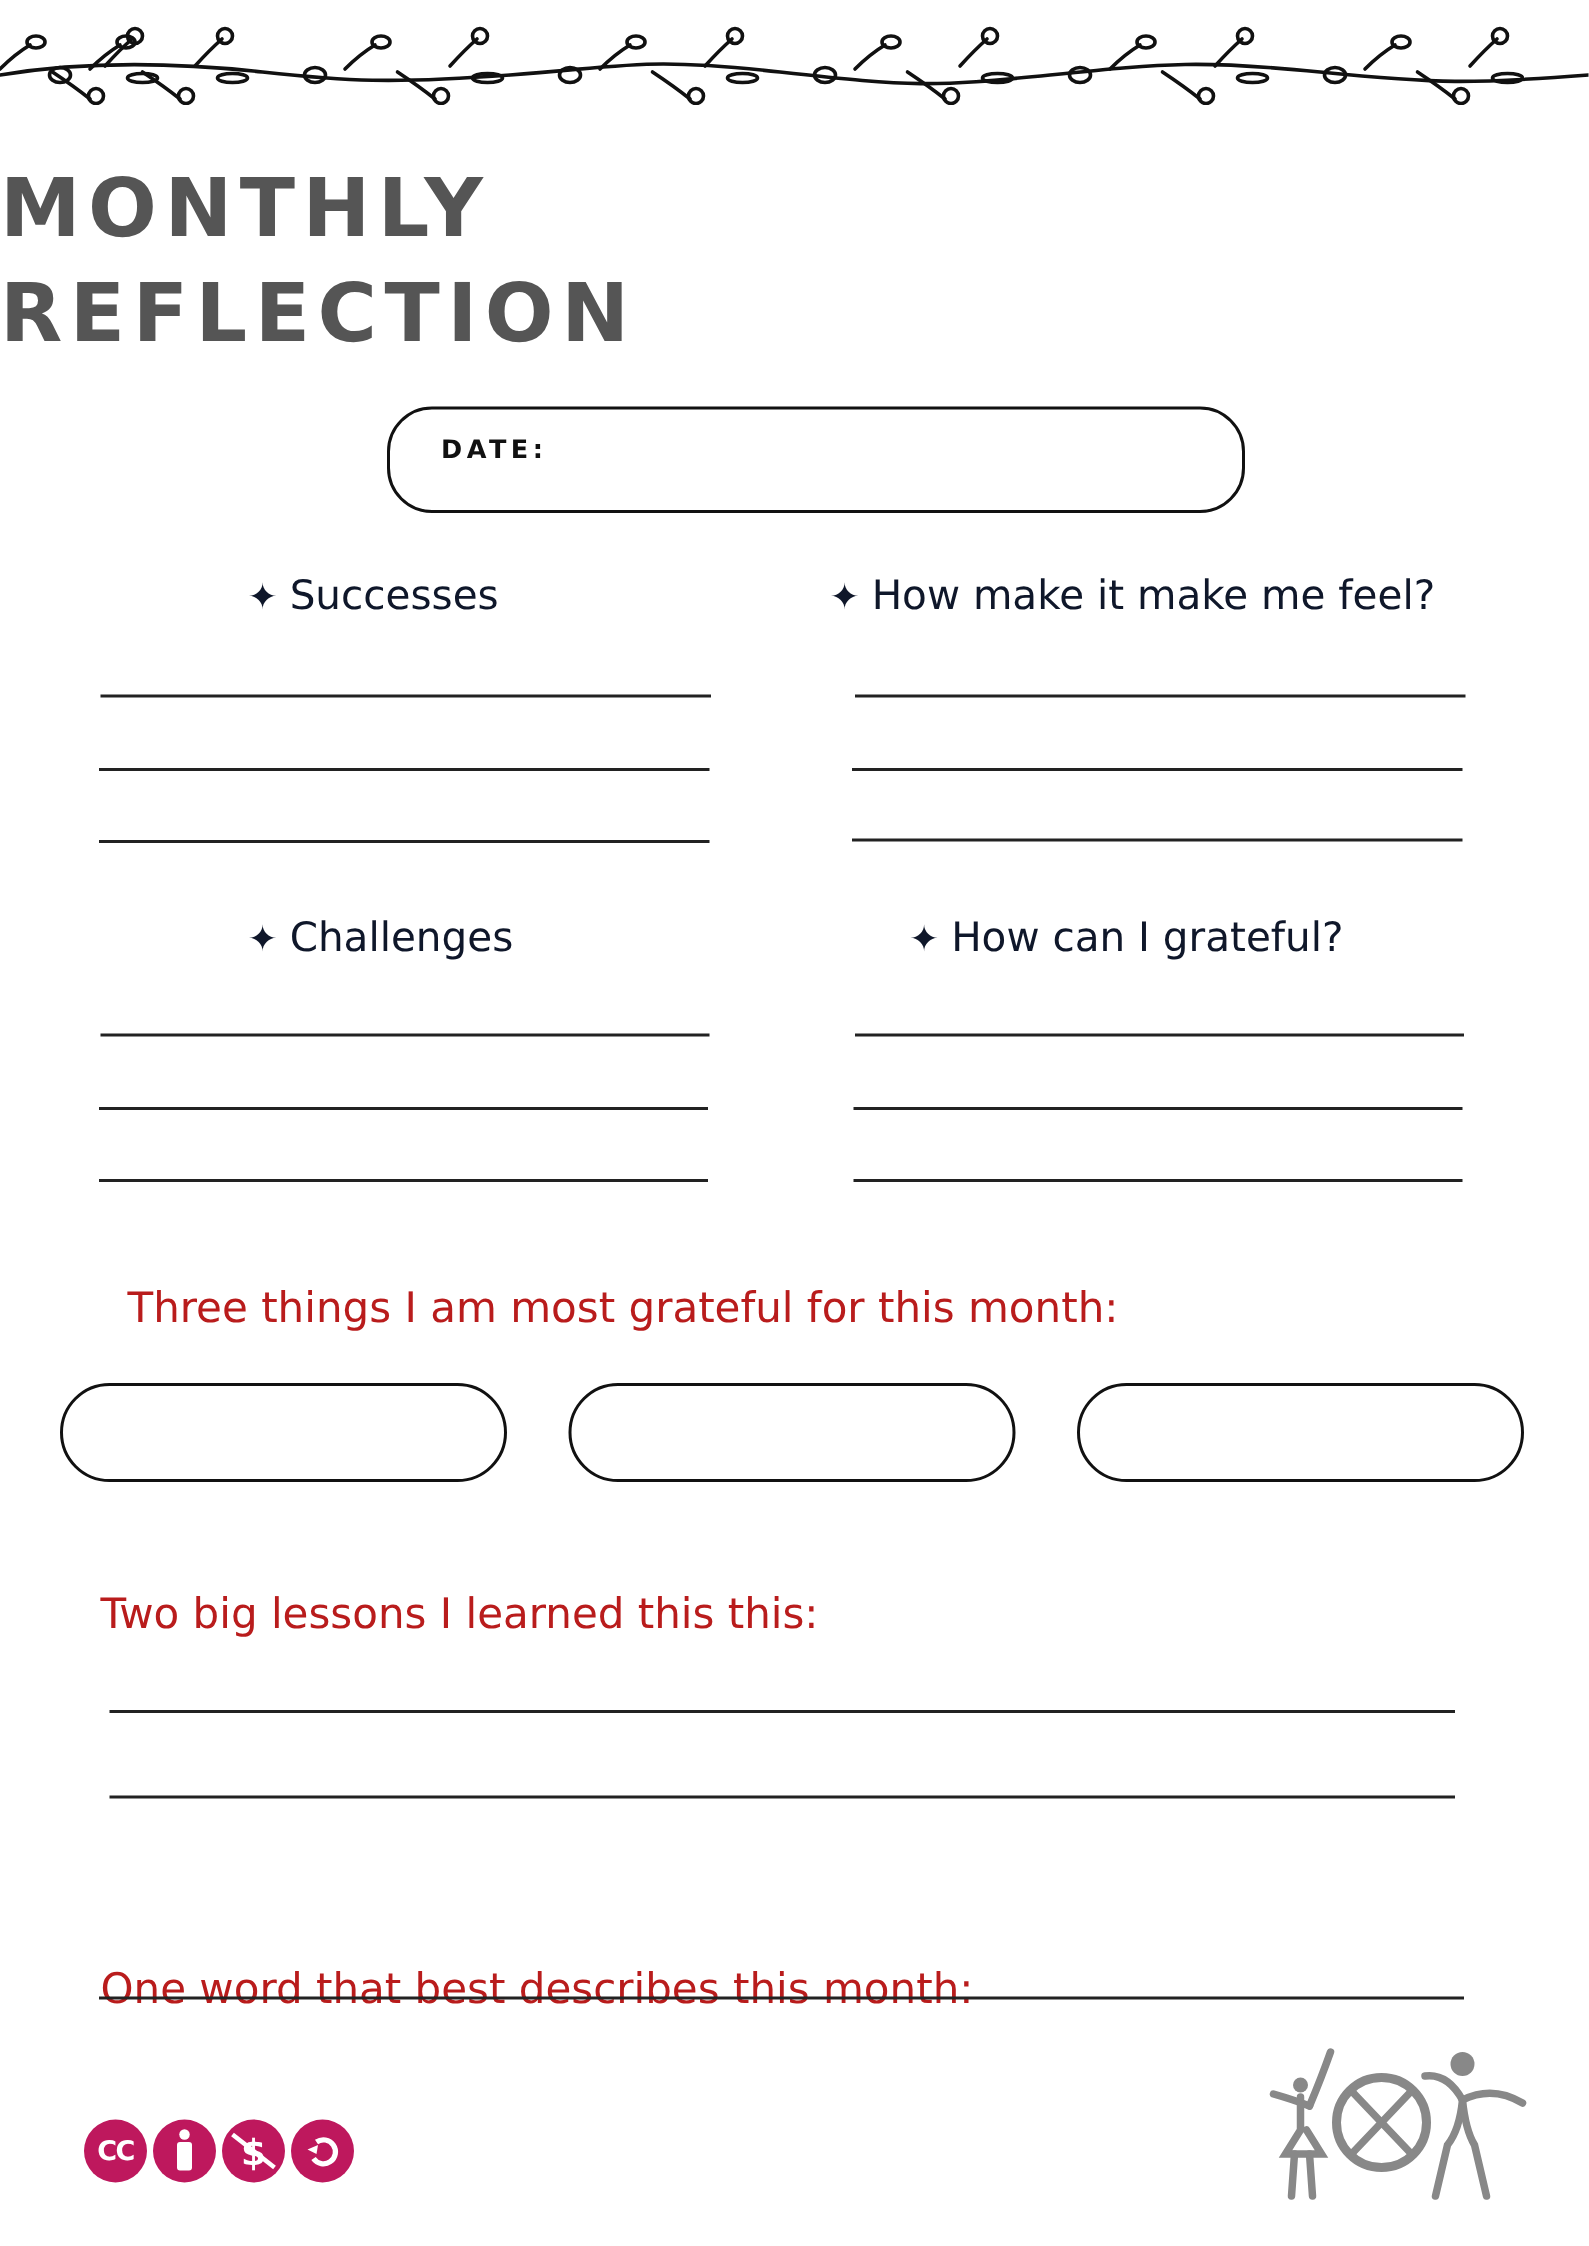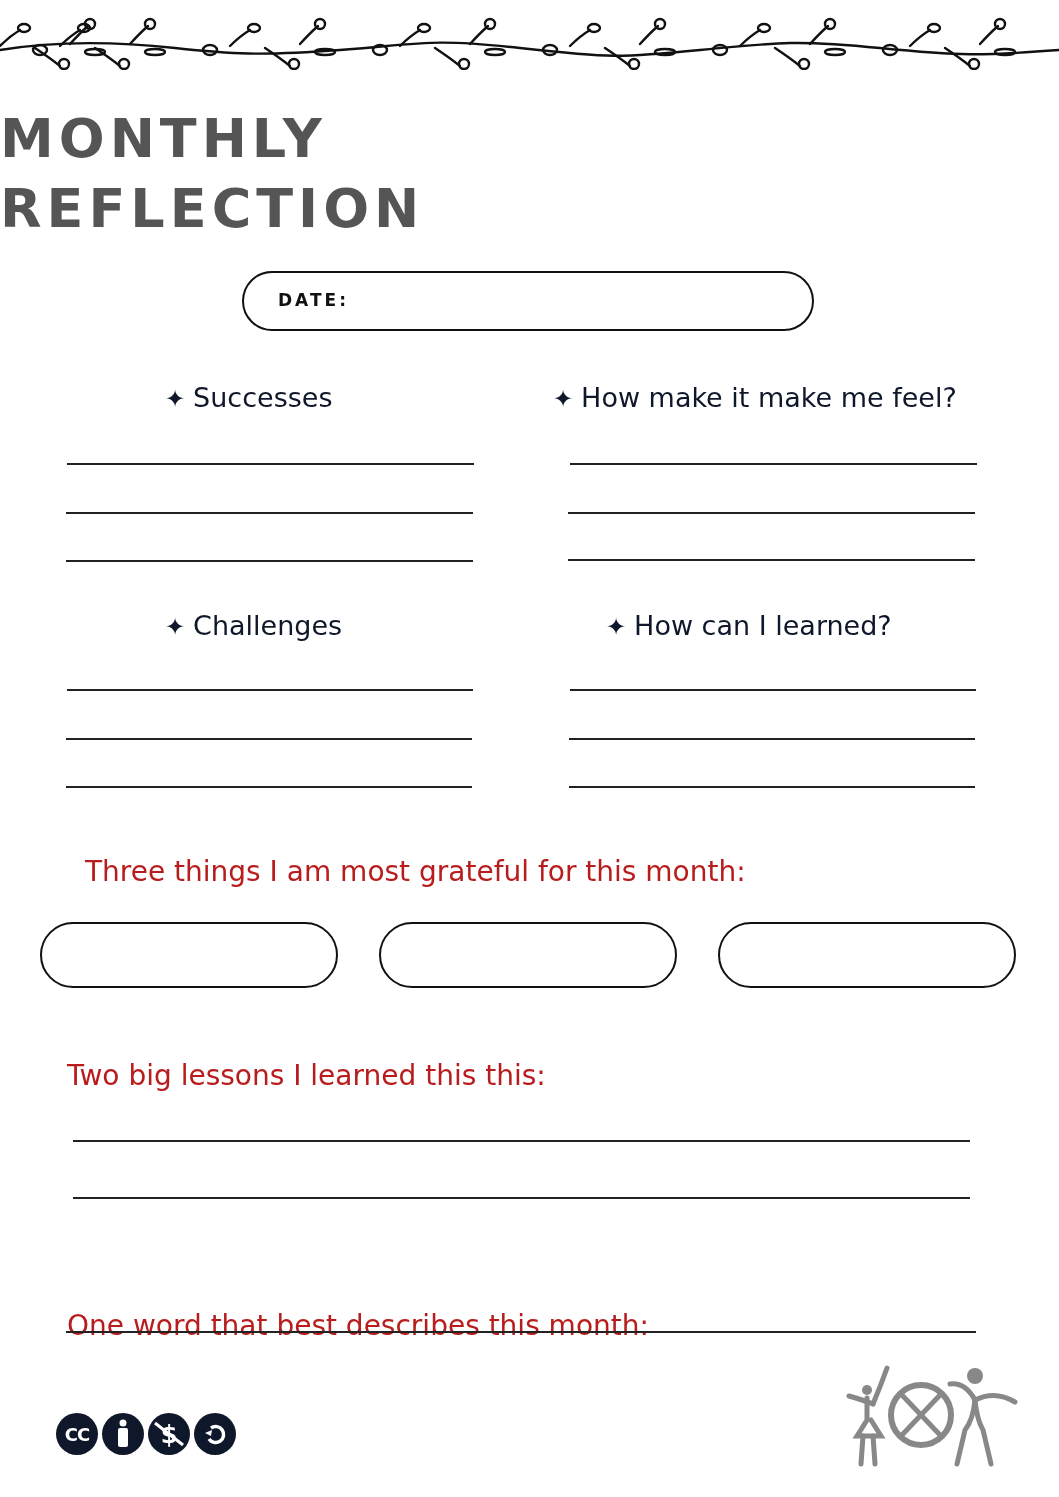--- a/index.html
+++ b/index.html
@@ -7,37 +7,37 @@
            font-family: "DejaVu Sans", sans-serif; color: #111; }
 
     .vine { position: absolute; left: 0; top: 8px; width: 1059px; height: 62px; }
 
     .title { position: absolute; left: 0; width: 1059px; 
              font-family: "DejaVu Sans", sans-serif; font-weight: bold;
              color: #555555; letter-spacing: 5px; font-size: 54px; line-height: 1; }
     .title.l1 { top: 112px; }
     .title.l2 { top: 182px; }
 
-    .date-box { position: absolute; left: 242px; top: 271px; width: 572px; height: 60px;
+    .date-box { position: absolute; left: 258px; top: 271px; width: 572px; height: 71px;
                 border: 2px solid #111; border-radius: 30px; box-sizing: border-box; }
     .date-label { position: absolute; left: 34px; top: 17px; font-weight: bold;
                   font-size: 17px; letter-spacing: 3px; color: #111; }
 
     .heading { position: absolute; font-size: 27px; color: #0f172a; white-space: nowrap; }
     .star { display: inline-block; margin-right: 8px; font-size: 24px; }
 
     .rule { position: absolute; height: 2px; background: #222; }
 
     .section-label { position: absolute; font-size: 28px; color: #b91c1c; white-space: nowrap; }
 
     .pill { position: absolute; top: 922px; width: 298px; height: 66px;
             border: 2px solid #111; border-radius: 33px; box-sizing: border-box; background: #fff; }
 
     .cc-icons { position: absolute; left: 56px; top: 1413px; display: flex; gap: 4px; }
-    .cc { width: 42px; height: 42px; border-radius: 50%; background: #0f172a;
+    .cc { width: 42px; height: 42px; border-radius: 50%; background: #be185d;
           display: flex; align-items: center; justify-content: center; color: #fff; }
 
     .logo { position: absolute; left: 845px; top: 1360px; width: 180px; height: 110px; }
   </style>
 </head>
 <body>
 
 <svg class="vine" viewBox="0 0 1059 62" preserveAspectRatio="none">
   <g fill="none" stroke="#111" stroke-width="2.4" stroke-linecap="round">
     <path d="M0 42 C 60 32, 120 34, 175 40 S 260 48, 340 42 S 430 30, 520 40 S 620 50, 700 42 S 800 32, 880 40 S 980 48, 1059 42"></path>
@@ -83,21 +83,21 @@
 <div class="rule" style="left:568px; top:559px; width:407px;"></div>
 
 <div class="heading" style="left:165px; top:610px;">
   <span class="star">✦</span><span>Challenges</span>
 </div>
 <div class="rule" style="left:67px; top:689px; width:406px;"></div>
 <div class="rule" style="left:66px; top:738px; width:406px;"></div>
 <div class="rule" style="left:66px; top:786px; width:406px;"></div>
 
 <div class="heading" style="left:606px; top:610px;">
-  <span class="star">✦</span><span>How can I learned?</span>
+  <span class="star">✦</span><span>How can I grateful?</span>
 </div>
 <div class="rule" style="left:570px; top:689px; width:406px;"></div>
 <div class="rule" style="left:569px; top:738px; width:406px;"></div>
 <div class="rule" style="left:569px; top:786px; width:406px;"></div>
 
 <div class="section-label" style="left:85px; top:855px;">Three things I am most grateful for this month:</div>
 <div class="pill" style="left:40px;"></div>
 <div class="pill" style="left:379px;"></div>
 <div class="pill" style="left:718px;"></div>
 

